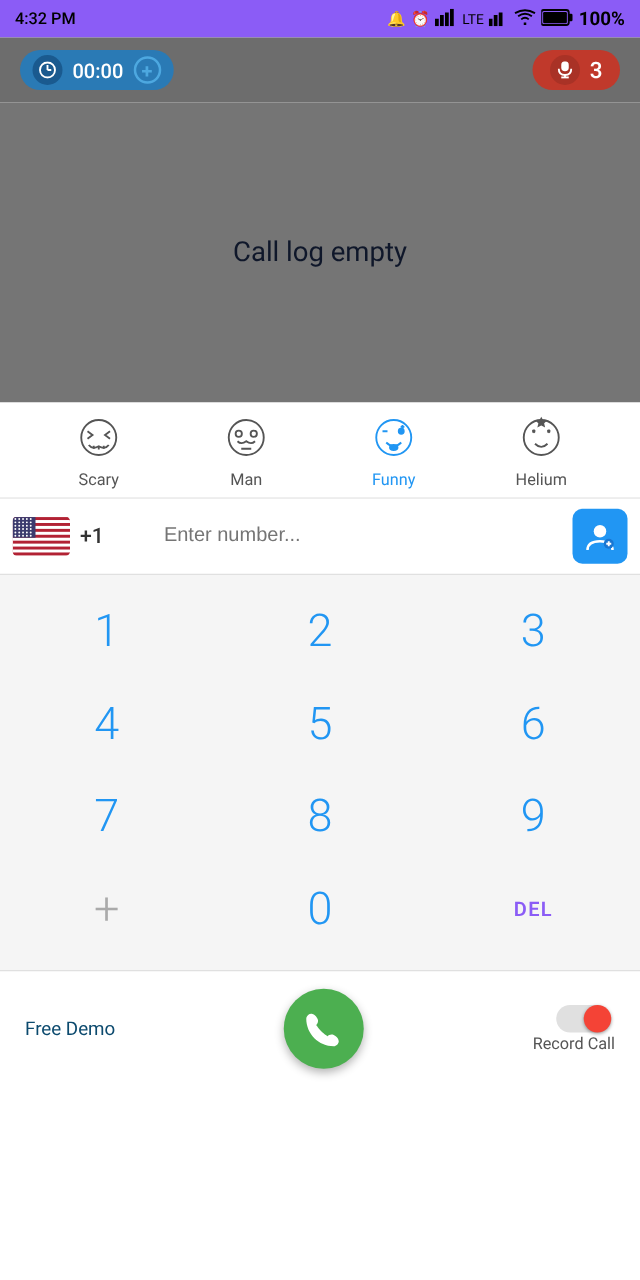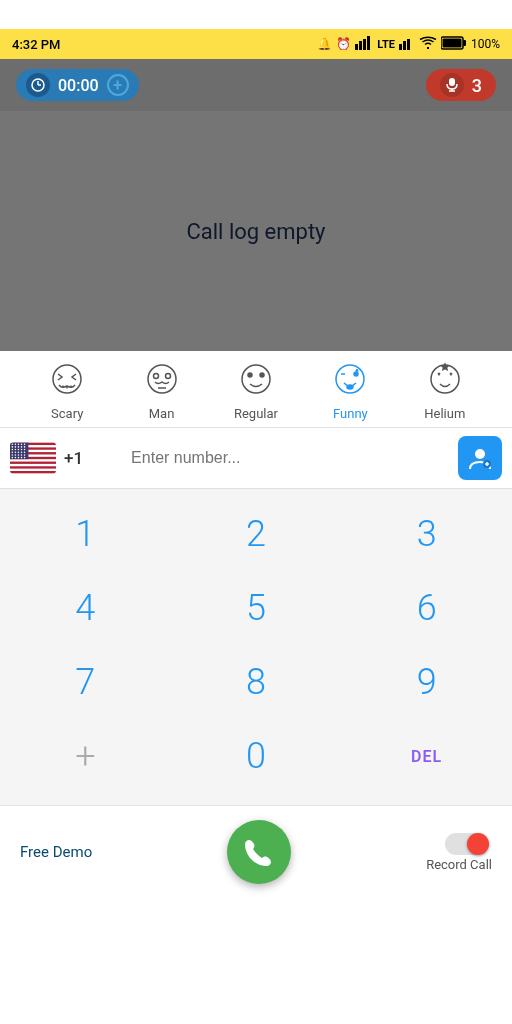--- a/index.html
+++ b/index.html
@@ -10,24 +10,23 @@
       font-family: 'Roboto', Arial, sans-serif;
       background: #fff;
       overflow-x: hidden;
     }
 
     
     .status-bar {
       display: flex;
       justify-content: space-between;
       align-items: center;
-      background: #fde047;
+      background: #8b5cf6;
       padding: 6px 12px;
       height: 30px;
-      margin-top: 29px;
     }
     .status-time {
       font-size: 13px;
       font-weight: 500;
       color: #000;
     }
     .status-icons {
       display: flex;
       align-items: center;
       gap: 4px;
@@ -297,21 +296,21 @@
     <span>🔔</span>
     <span>⏰</span>
     <span>
       <svg width="18" height="14" viewBox="0 0 18 14">
         <rect x="0" y="8" width="3" height="6" fill="#000"></rect>
         <rect x="4" y="5" width="3" height="9" fill="#000"></rect>
         <rect x="8" y="3" width="3" height="11" fill="#000"></rect>
         <rect x="12" y="0" width="3" height="14" fill="#000"></rect>
       </svg>
     </span>
-    <span style="font-size:11px;font-weight:bold;">LTE</span>
+    <span style="font-size:11px;font-weight:normal;">LTE</span>
     <span>
       <svg width="16" height="14" viewBox="0 0 16 14">
         <rect x="0" y="8" width="3" height="6" fill="#000"></rect>
         <rect x="4" y="5" width="3" height="9" fill="#000"></rect>
         <rect x="8" y="3" width="3" height="11" fill="#000"></rect>
       </svg>
     </span>
     <span>
       <svg width="18" height="14" viewBox="0 0 18 14">
         <path d="M9 11 L9 13" stroke="#000" stroke-width="2" fill="none"></path>
@@ -320,21 +319,21 @@
         <path d="M1 3.5 Q9 -1 17 3.5" stroke="#000" stroke-width="1.5" fill="none"></path>
       </svg>
     </span>
     <span>
       <svg width="26" height="14" viewBox="0 0 26 14">
         <rect x="0" y="1" width="22" height="12" rx="2" ry="2" stroke="#000" stroke-width="1.5" fill="none"></rect>
         <rect x="22" y="4" width="3" height="6" rx="1" fill="#000"></rect>
         <rect x="1.5" y="2.5" width="19" height="9" rx="1" fill="#000"></rect>
       </svg>
     </span>
-    <span style="font-size:12px;font-weight:400;">100%</span>
+    <span style="font-size:15px;font-weight:700;">100%</span>
   </div>
 </div>
 
 <div class="call-header">
   <div class="timer-pill">
     <div class="timer-icon">
       <svg width="14" height="14" viewBox="0 0 14 14">
         <circle cx="7" cy="7" r="6" stroke="#fff" stroke-width="1.5" fill="none"></circle>
         <line x1="7" y1="7" x2="7" y2="3" stroke="#fff" stroke-width="1.5"></line>
         <line x1="7" y1="7" x2="10" y2="7" stroke="#fff" stroke-width="1.5"></line>
@@ -390,33 +389,20 @@
         <circle cx="24" cy="15" r="2.5"></circle>
 
         <path d="M11 21 Q14 24 18 21 Q22 24 25 21" stroke="#555" stroke-width="1.5" fill="none"></path>
 
         <line x1="14" y1="27" x2="22" y2="27" stroke="#555" stroke-width="1.5"></line>
       </svg>
     </div>
     <span class="voice-label">Man</span>
   </div>
 
-  <div class="voice-item">
-    <div class="voice-emoji">
-      <svg width="36" height="36" viewBox="0 0 36 36" fill="none" stroke="#555" stroke-width="1.5">
-        <circle cx="18" cy="18" r="14"></circle>
-
-        <circle cx="12" cy="14" r="2" fill="#555"></circle>
-        <circle cx="24" cy="14" r="2" fill="#555"></circle>
-
-        <path d="M12 23 Q18 28 24 23" stroke="#555" stroke-width="1.5" fill="none"></path>
-      </svg>
-    </div>
-    <span class="voice-label">Regular</span>
-  </div>
 
   <div class="voice-item active">
     <div class="voice-emoji">
       <svg width="36" height="36" viewBox="0 0 36 36" fill="none" stroke="#2196F3" stroke-width="1.5">
         <circle cx="18" cy="18" r="14"></circle>
 
         <path d="M9 13 L13 13" stroke="#2196F3" stroke-width="1.5"></path>
         <circle cx="24" cy="13" r="2" fill="#2196F3"></circle>
 
         <path d="M12 22 Q18 28 24 22" stroke="#2196F3" stroke-width="1.5" fill="none"></path>

